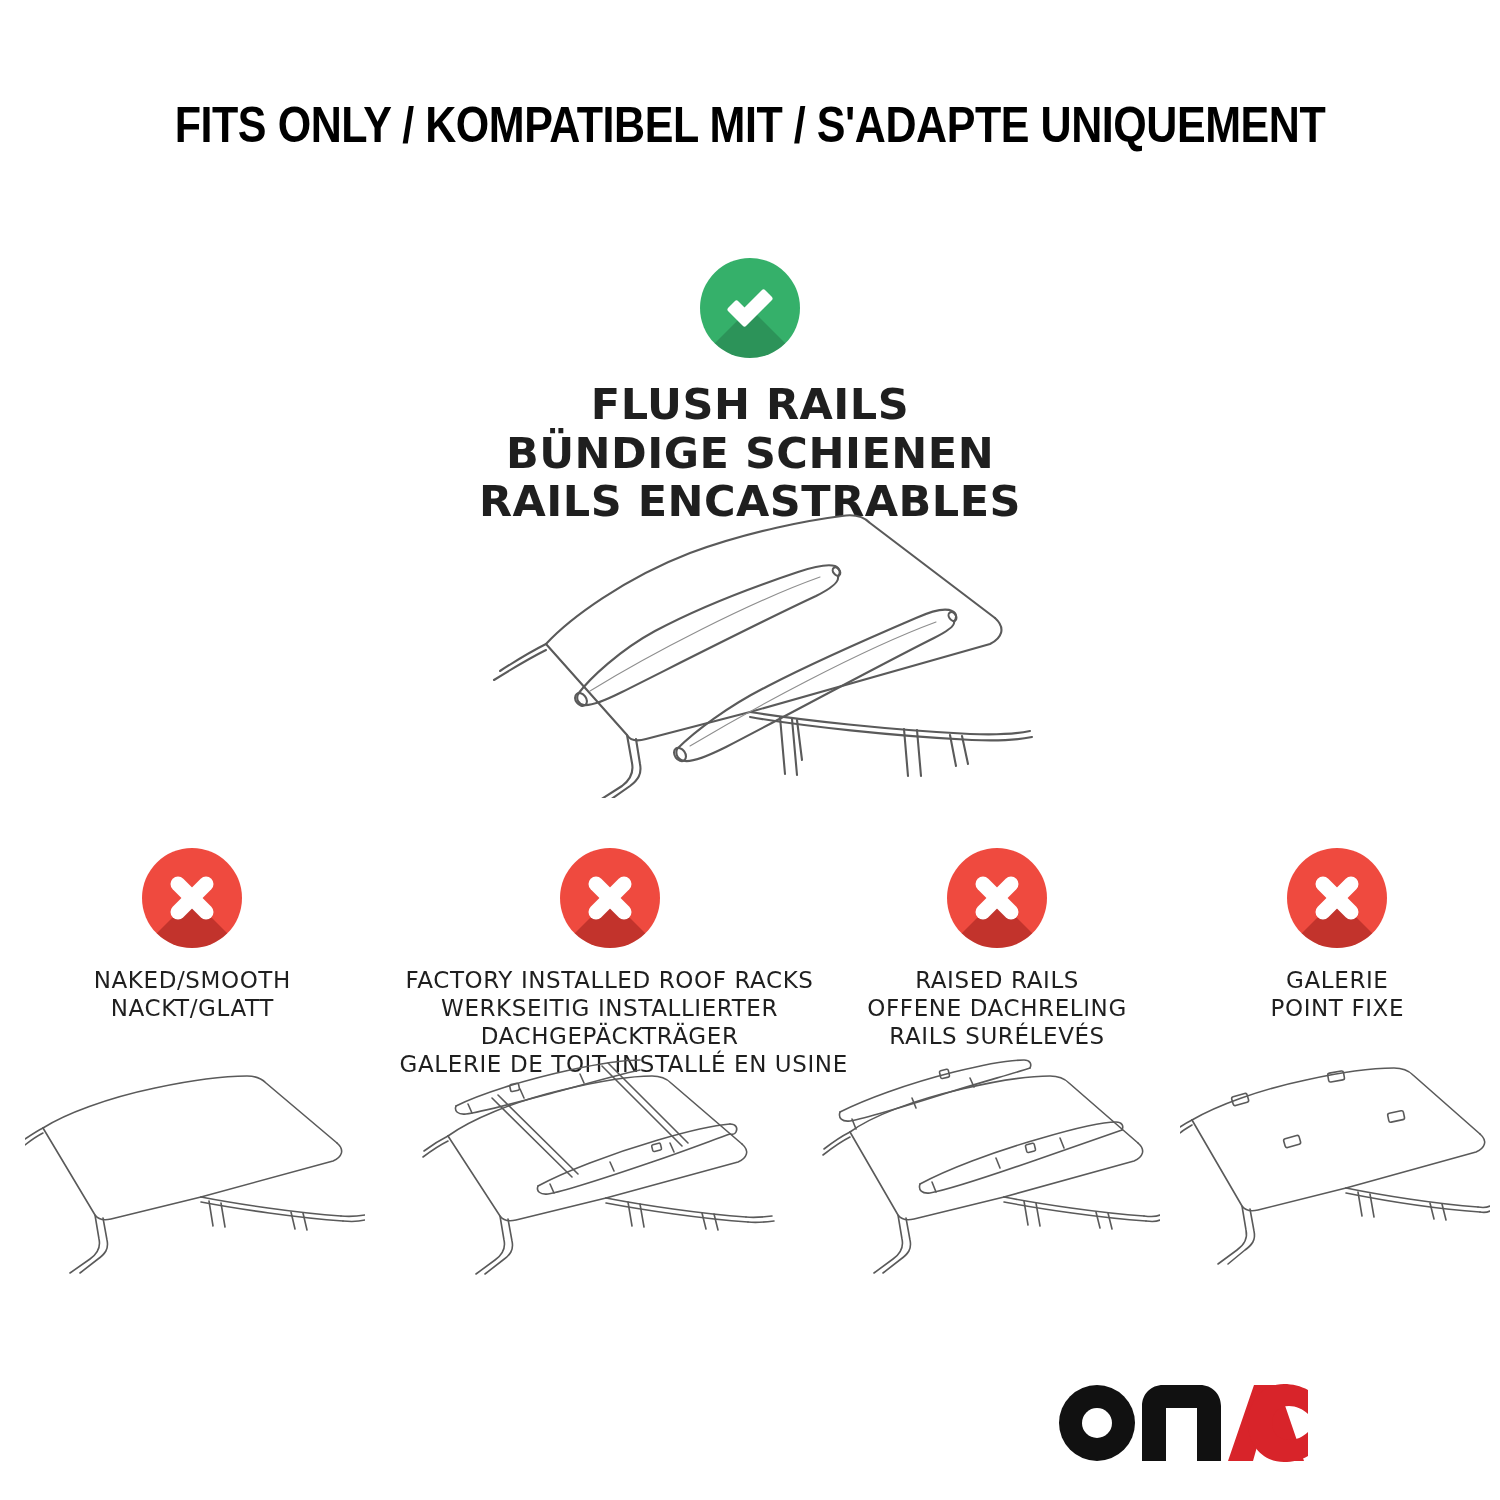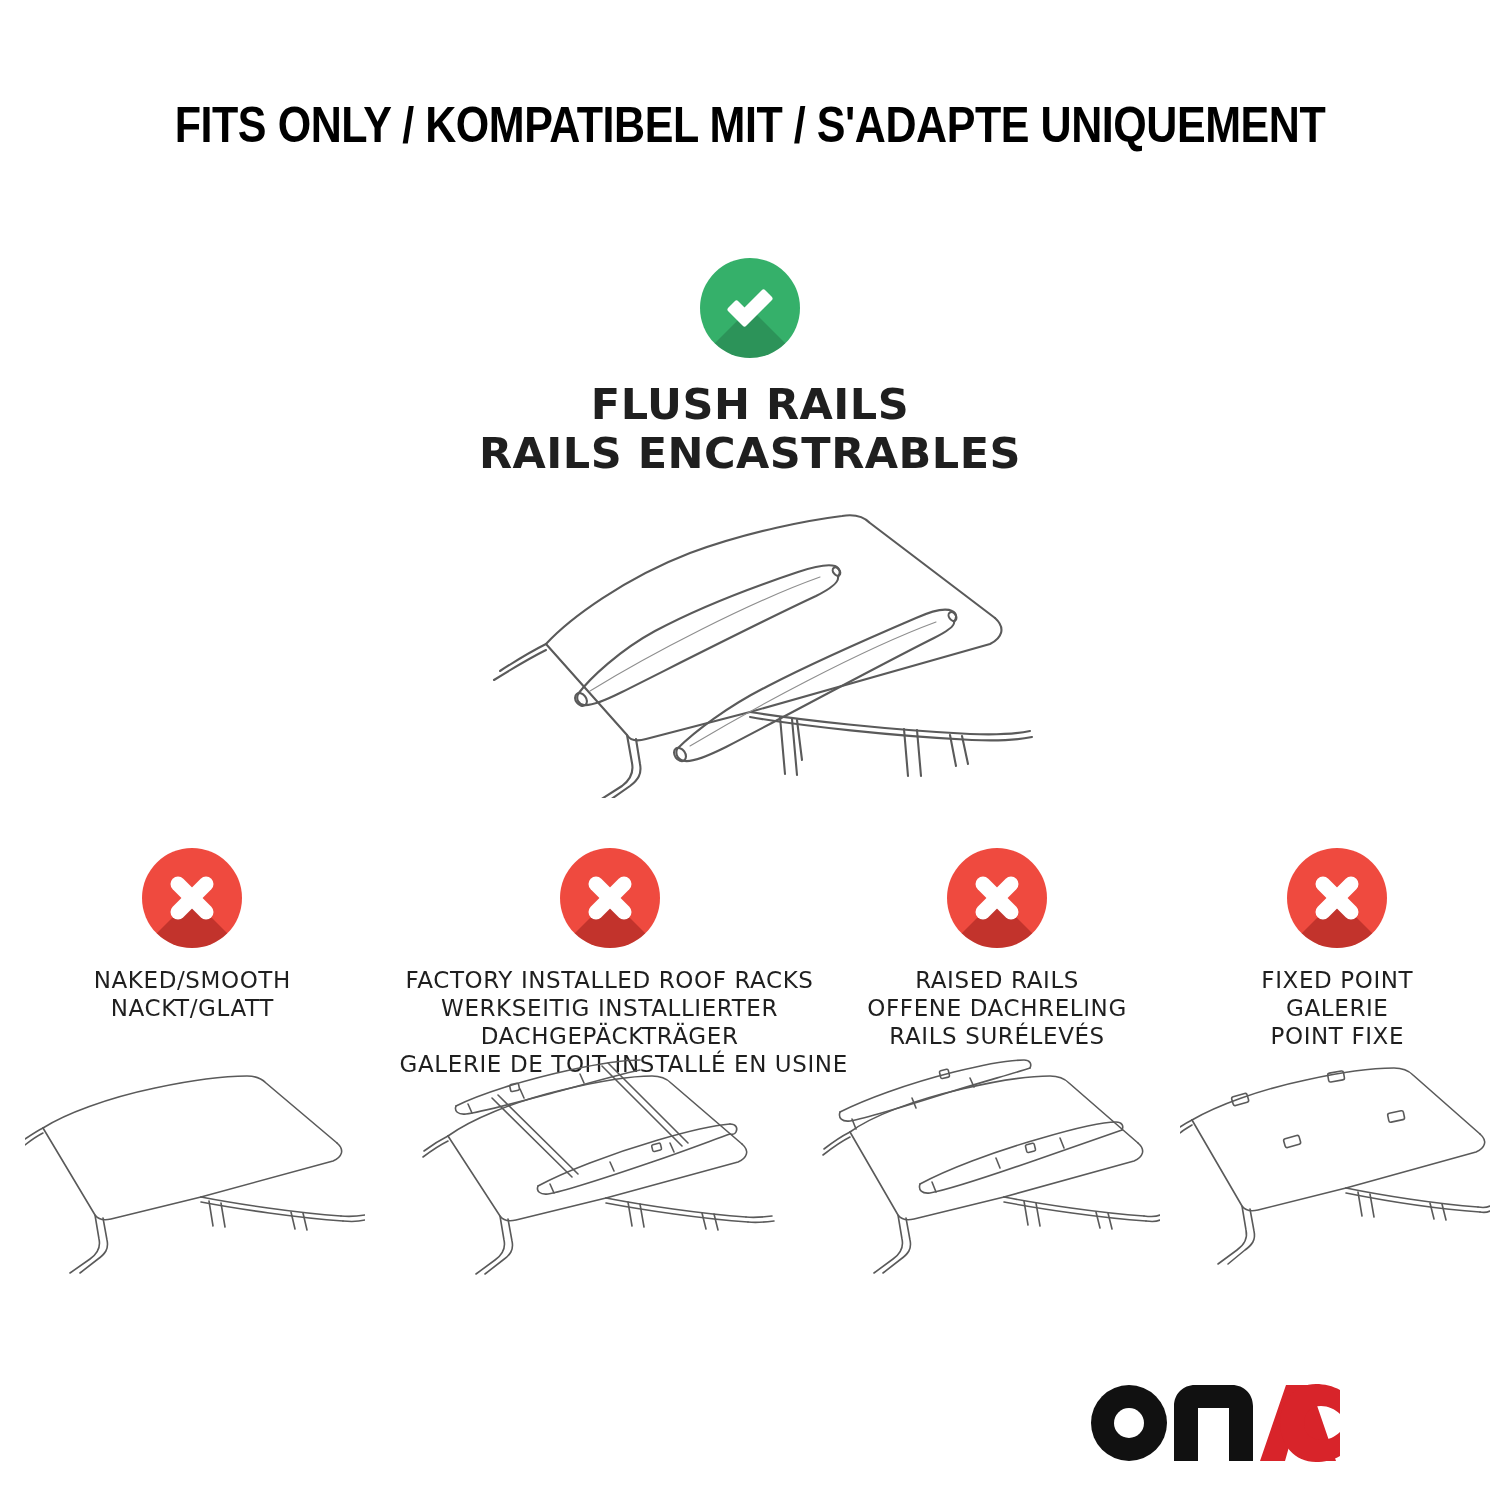--- a/index.html
+++ b/index.html
@@ -4,21 +4,21 @@
 <style>
   html,body{margin:0;padding:0;}
   body{
     width:1500px;height:1500px;
     background:#ffffff;
     font-family:"Liberation Sans", sans-serif;
     color:#1a1a1a;
     overflow:hidden;
     position:relative;
   }
-  .page{position:relative;width:1356px;height:1500px;padding-left:32px;}
+  .page{position:relative;width:1356px;height:1500px;}
 
   
   .title{
     position:absolute;
     left:0;top:96px;width:1500px;
     text-align:center;
     font-family:"Liberation Sans", sans-serif;
     font-weight:bold;
     font-size:50px;
     letter-spacing:-0.5px;
@@ -132,20 +132,21 @@
       <div class="shadow"></div>
       <div class="glyph">
         <svg width="66" height="66" viewBox="0 0 66 66" aria-hidden="true">
           <path d="M13 34.5 L19.5 28 L27.5 36 L46.5 17 L53 23.5 L27.5 49 Z" fill="#ffffff" stroke="#ffffff" stroke-width="5" stroke-linejoin="round"></path>
         </svg>
       </div>
     </div>
 
     <div class="good-title">
       <div>FLUSH RAILS</div>
+      <div>BÜNDIGE SCHIENEN</div>
       <div>RAILS ENCASTRABLES</div>
     </div>
   </div>
 
   <div class="hero-art">
     <svg width="600" height="300" viewBox="0 0 600 300" aria-hidden="true">
       <g fill="none" stroke="#5a5a5a" stroke-width="2.1" stroke-linecap="round" stroke-linejoin="round">
 
         <path d="M96 146 C120 120 175 80 240 55 C300 33 360 22 392 18
                  C404 16 414 19 420 25 L545 120"></path>
@@ -265,21 +266,20 @@
             <svg width="62" height="62" viewBox="0 0 62 62" aria-hidden="true">
               <g stroke="#ffffff" stroke-width="15" stroke-linecap="round">
                 <line x1="17" y1="17" x2="45" y2="45"></line>
                 <line x1="45" y1="17" x2="17" y2="45"></line>
               </g>
             </svg>
           </div>
         </div>
       </div>
       <div class="bad-label">
-        <div>FIXED POINT</div>
         <div>GALERIE</div>
         <div>POINT FIXE</div>
       </div>
     </div>
   </div>
 
   <div class="art-row">
 
     <div class="art-cell c1">
       <svg width="340" height="230" viewBox="0 0 340 230" aria-hidden="true">

